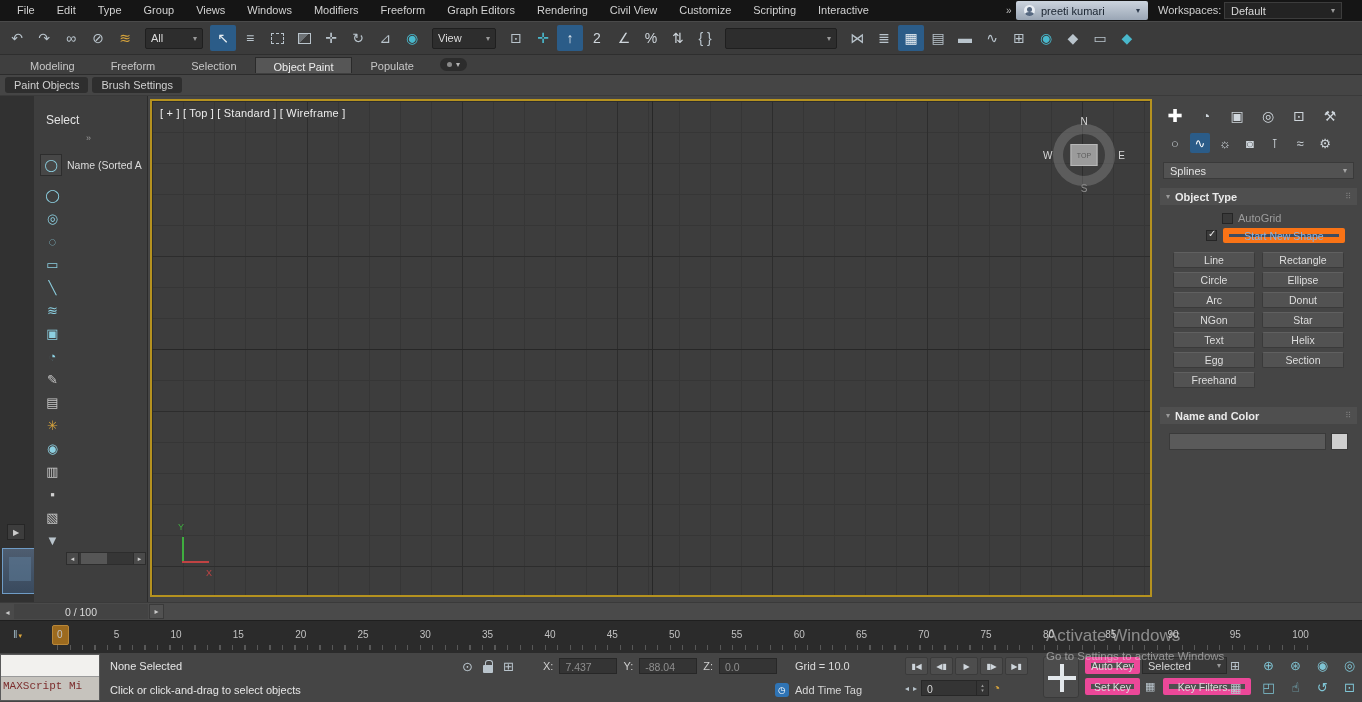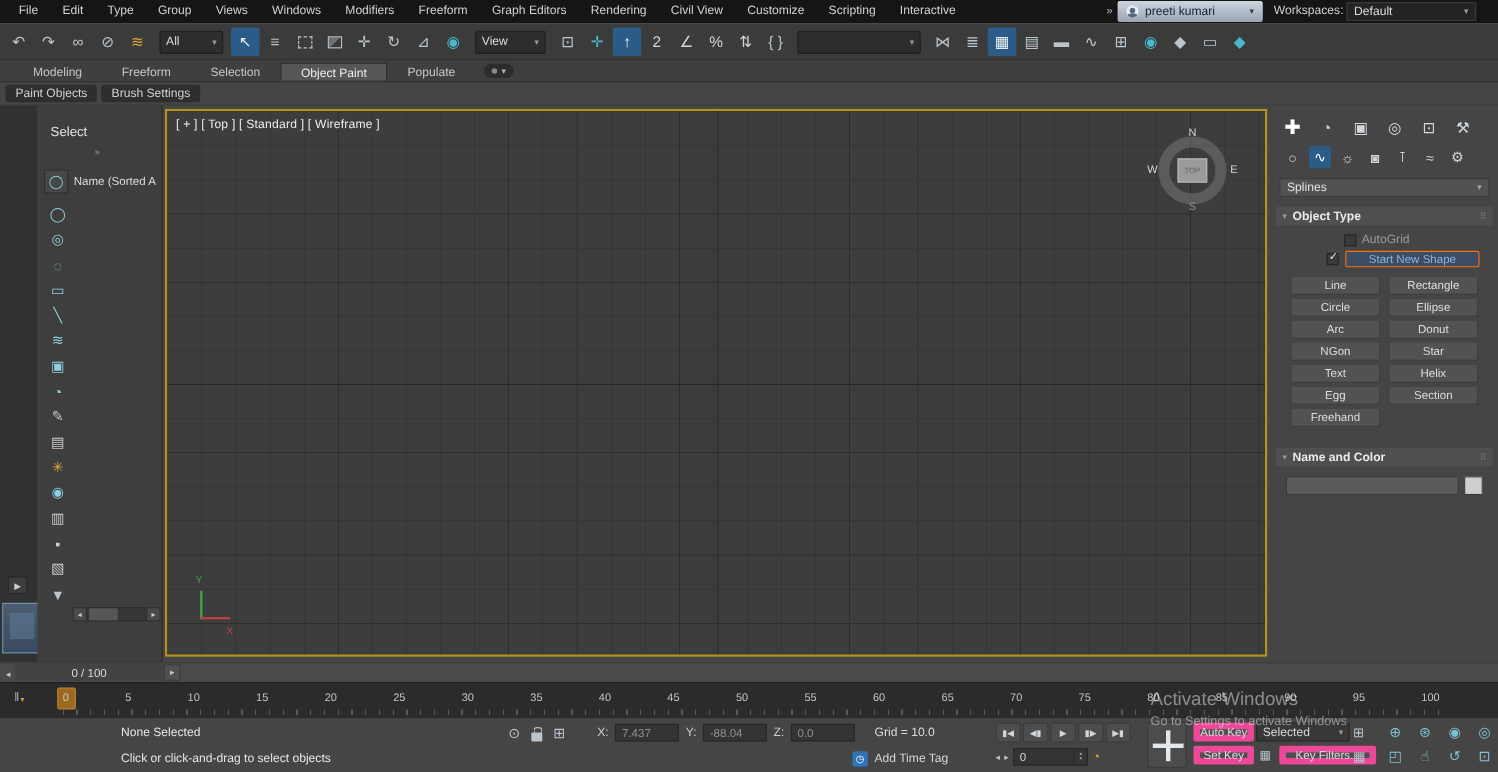--- a/index.html
+++ b/index.html
@@ -115,21 +115,21 @@
   .cp-dropdown .arr{font-size:8px;color:#a5a5a5;}
   .rollout{margin:9px 5px 0 5px;}
   .rollout-header{height:17px;background:#4f4f4f;display:flex;align-items:center;gap:5px;padding:0 6px;
     color:#eaeaea;font-weight:bold;}
   .rollout-header .arr{color:#9a9a9a;font-size:8px;font-weight:normal;}
   .rollout-header .grip{margin-left:auto;color:#7d7d7d;font-size:8px;font-weight:normal;}
   .autogrid-row{display:flex;align-items:center;gap:5px;margin:7px 0 2px 62px;color:#9c9c9c;}
   .cb{width:11px;height:11px;background:#3a3a3a;border:1px solid #252525;position:relative;flex:none;}
   .cb.checked::after{content:"✓";position:absolute;left:1px;top:-3px;color:#e8e8e8;font-size:10px;}
   .sns-row{display:flex;align-items:center;gap:6px;margin:4px 0 7px 46px;}
-  .sns-btn{width:122px;height:15px;background:#3e4c61;border:1px solid #f97316;border-radius:2px;
+  .sns-btn{width:122px;height:15px;background:#3e4c61;border:6px solid #f97316;border-radius:2px;
     color:#86b3e2;font-size:10.5px;display:flex;align-items:center;justify-content:center;}
   .shape-grid{display:grid;grid-template-columns:1fr 1fr;gap:4px 7px;padding:2px 13px 10px 13px;}
   .shape-btn{height:16px;background:#525252;border:1px solid #3a3a3a;border-top-color:#606060;border-radius:2px;
     color:#dedede;font-size:10.5px;display:flex;align-items:center;justify-content:center;}
   .name-input-row{display:flex;gap:5px;padding:9px 9px;align-items:center;}
   .name-input{flex:1;height:17px;background:#5a5a5a;border:1px solid #3a3a3a;}
   .color-swatch{width:17px;height:17px;background:#cfcfcf;border:1px solid #3a3a3a;flex:none;}
 
   
   #trackbar{position:absolute;left:0;top:602px;width:1362px;height:18px;background:#4a4a4a;border-top:1px solid #3a3a3a;}
@@ -616,20 +616,24 @@
         <span class="tick">80</span>
         <span class="tick">85</span>
         <span class="tick">90</span>
         <span class="tick">95</span>
         <span class="tick">100</span>
       </div>
     <div class="tl-minor"></div>
   </div>
 
   <div id="statusbar">
+    <div class="listener">
+      <div class="listener-top"></div>
+      <div class="listener-bottom">MAXScript Mi</div>
+    </div>
     <div class="status-line1">None Selected</div>
     <div class="status-line2">Click or click-and-drag to select objects</div>
 
     <div class="mid-icons">
       <span class="mi">⊙</span>
       <span class="lock"></span>
       <span class="mi">⊞</span>
     </div>
 
     <div class="coords">

